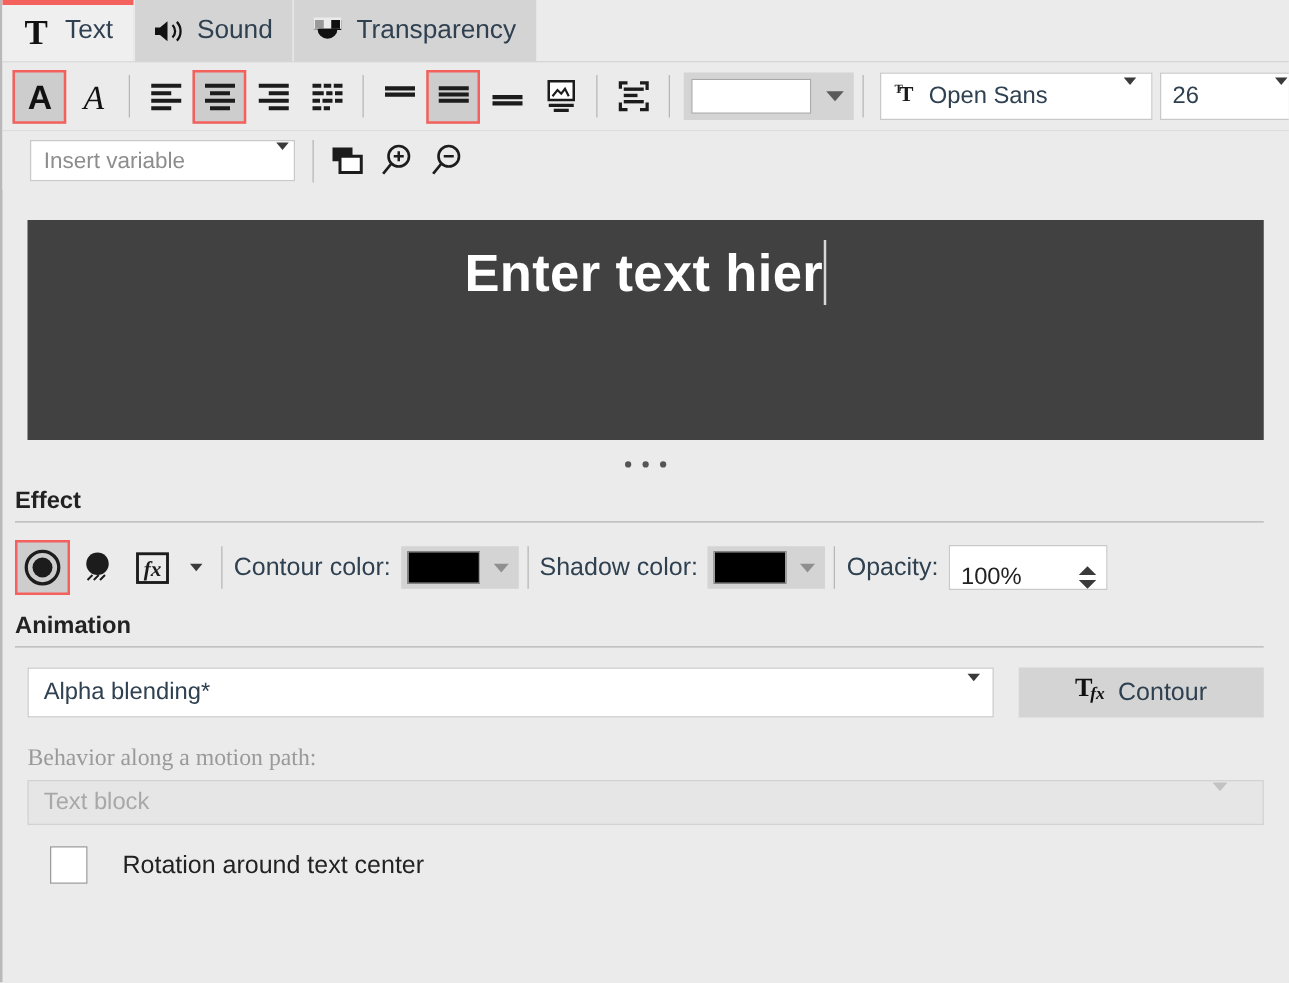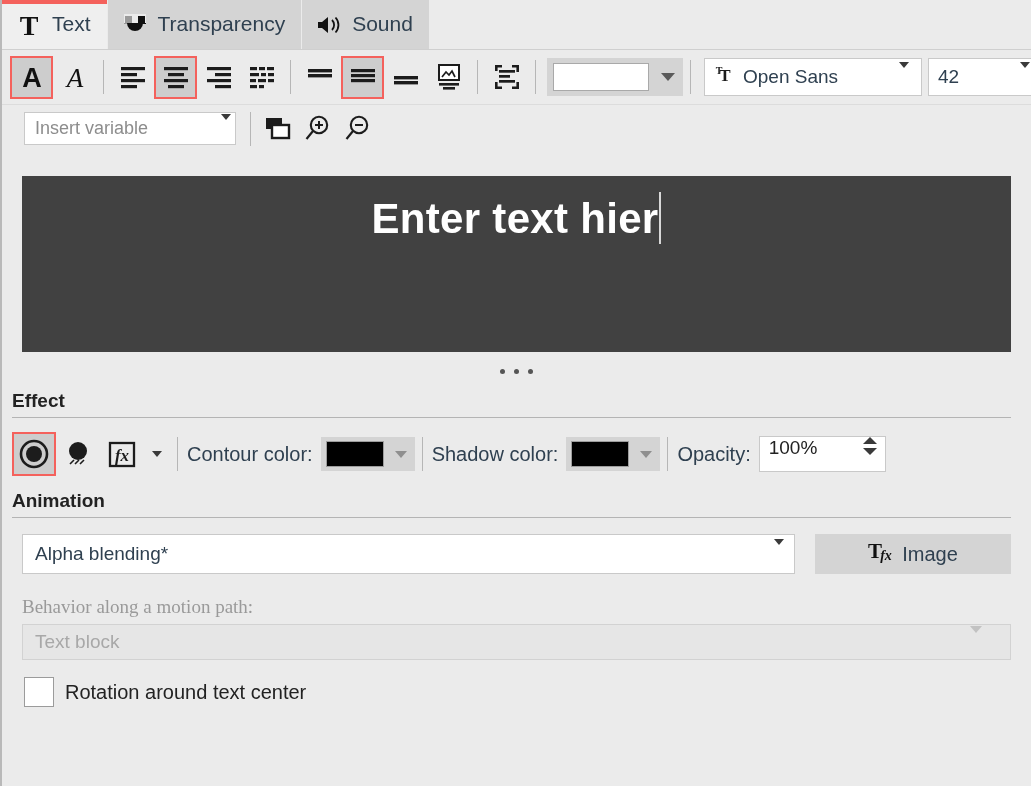--- a/index.html
+++ b/index.html
@@ -255,22 +255,22 @@
   .caret-gray {
     width: 0; height: 0;
     border-left: 6px solid transparent;
     border-right: 6px solid transparent;
     border-top: 7px solid #8f8f8f;
   }
   .opbox {
     width: 127px; height: 36px;
     background: #fff;
     border: 1px solid #c9c9c9;
-    display: flex; align-items: flex-start;
-    padding: 0 5px 0 9px;
+    display: flex; align-items: center;
+    padding: 16px 5px 0 9px;
     flex: 0 0 auto;
   }
   .opbox .opval { flex: 1 1 auto; font-size: 19px; color: #222; }
   .spin { display: flex; flex-direction: column; gap: 4px; padding-right: 3px; }
   .spin .up {
     width: 0; height: 0;
     border-left: 7px solid transparent;
     border-right: 7px solid transparent;
     border-bottom: 7px solid #3a3a3a;
   }
@@ -320,22 +320,23 @@
     padding: 0 28px 0 12px;
   }
   .behsel .btext { flex: 1 1 auto; font-size: 19px; color: #a8a8a8; }
   .caret-dis {
     width: 0; height: 0;
     border-left: 6px solid transparent;
     border-right: 6px solid transparent;
     border-top: 7px solid #c2c2c2;
   }
   .checkrow {
-    display: flex; align-items: center; gap: 11px;
+    display: flex; align-items: center; gap: 28px;
     padding: 17px 0 0 22px;
+    margin-left: 16px;
   }
   .chk {
     width: 30px; height: 30px;
     background: #fff;
     border: 1px solid #9b9b9b;
     flex: 0 0 auto;
   }
   .chklabel { font-size: 20px; color: #222; }
 </style>
 </head>
@@ -346,47 +347,47 @@
   <div class="tabbar">
 
 
     <div class="tab active">
       <span class="ticon">
         <svg viewBox="0 0 28 28" width="28" height="28">
           <text x="14" y="24" font-family="Liberation Serif, serif" font-size="28" font-weight="bold" text-anchor="middle" fill="#111">T</text>
         </svg>
       </span>
       <span class="tlabel">Text</span>
+    </div>
+
+    <div class="tab">
+      <span class="ticon">
+        <svg viewBox="0 0 28 28" width="28" height="28">
+          <path d="M3 11 h4 l6-5 v16 l-6-5 H3 Z" fill="#111"></path>
+          <path d="M17 9 a7 7 0 0 1 0 10" fill="none" stroke="#111" stroke-width="1.8"></path>
+          <path d="M20.5 6.5 a11 11 0 0 1 0 15" fill="none" stroke="#111" stroke-width="1.8"></path>
+        </svg>
+      </span>
+      <span class="tlabel">Sound</span>
     </div>
 
     <div class="tab">
       <span class="ticon">
         <svg viewBox="0 0 28 28" width="28" height="28">
           <rect x="3" y="5" width="8" height="8" fill="#9a9a9a"></rect>
           <rect x="17" y="5" width="8" height="8" fill="#111"></rect>
           <path d="M6 12 a8 8 0 0 1 16 0 a8 8 0 0 1 -16 0" fill="#111"></path>
           <rect x="3" y="3" width="22" height="9" fill="#ebebeb"></rect>
           <rect x="4" y="5" width="7" height="7" fill="#9a9a9a"></rect>
           <rect x="17" y="5" width="7" height="7" fill="#111"></rect>
           <path d="M7 12 h14 a7 7 0 0 1 -14 0 Z" fill="#111"></path>
         </svg>
       </span>
       <span class="tlabel">Transparency</span>
     </div>
-
-    <div class="tab">
-      <span class="ticon">
-        <svg viewBox="0 0 28 28" width="28" height="28">
-          <path d="M3 11 h4 l6-5 v16 l-6-5 H3 Z" fill="#111"></path>
-          <path d="M17 9 a7 7 0 0 1 0 10" fill="none" stroke="#111" stroke-width="1.8"></path>
-          <path d="M20.5 6.5 a11 11 0 0 1 0 15" fill="none" stroke="#111" stroke-width="1.8"></path>
-        </svg>
-      </span>
-      <span class="tlabel">Sound</span>
-    </div>
   </div>
 
   <div class="toolbar">
 
     <div class="tbtn sel">
       <svg width="28" height="28" viewBox="0 0 28 28">
         <text x="14" y="24" font-family="Liberation Sans, sans-serif" font-size="27" font-weight="bold" text-anchor="middle" fill="#111">A</text>
       </svg>
     </div>
 
@@ -506,21 +507,21 @@
           <text x="5" y="10" font-family="Liberation Serif, serif" font-size="10" font-weight="bold" text-anchor="middle" fill="#1c1c1c">T</text>
         </svg>
       </span>
       <span class="fname">Open Sans</span>
       <span class="fcaret">
         <span class="caret-sm"></span>
       </span>
     </div>
 
     <div class="fontbox fsize">
-      <span class="fname">42</span>
+      <span class="fname">26</span>
       <span class="fcaret">
         <span class="caret-sm"></span>
       </span>
     </div>
   </div>
 
   <div class="row2">
     <div class="varbox">
       <span class="vtext">Insert variable</span>
       <span><span class="caret-sm"></span></span>
@@ -637,21 +638,21 @@
       <span class="atext">Alpha blending*</span>
       <span><span class="caret-sm"></span></span>
     </div>
     <div class="adjbtn">
       <span>
         <svg width="26" height="26" viewBox="0 0 26 26">
           <text x="7" y="19" font-family="Liberation Serif, serif" font-size="21" font-weight="bold" text-anchor="middle" fill="#111">T</text>
           <text x="18" y="21" font-family="Liberation Serif, serif" font-size="14" font-style="italic" font-weight="bold" text-anchor="middle" fill="#111">fx</text>
         </svg>
       </span>
-      <span>Image</span>
+      <span>Contour</span>
     </div>
   </div>
 
   <div class="behlabel">Behavior along a motion path:</div>
 
   <div class="behsel">
     <span class="btext">Text block</span>
     <span><span class="caret-dis"></span></span>
   </div>
 

